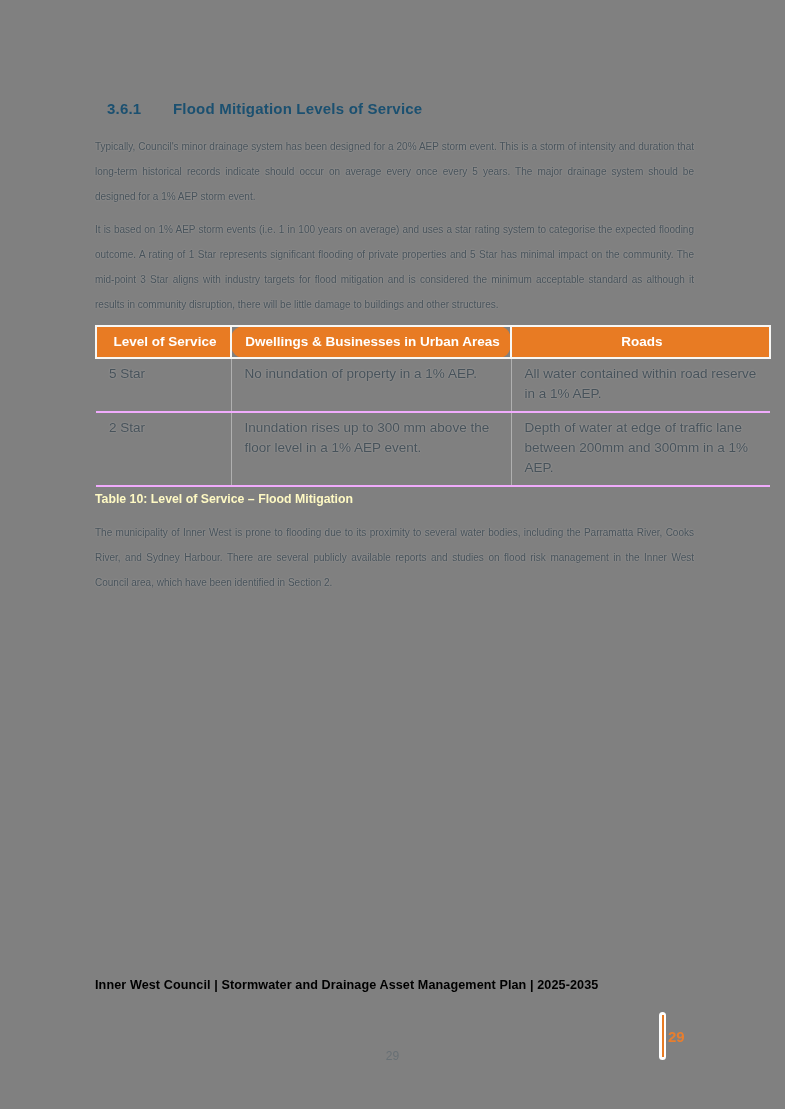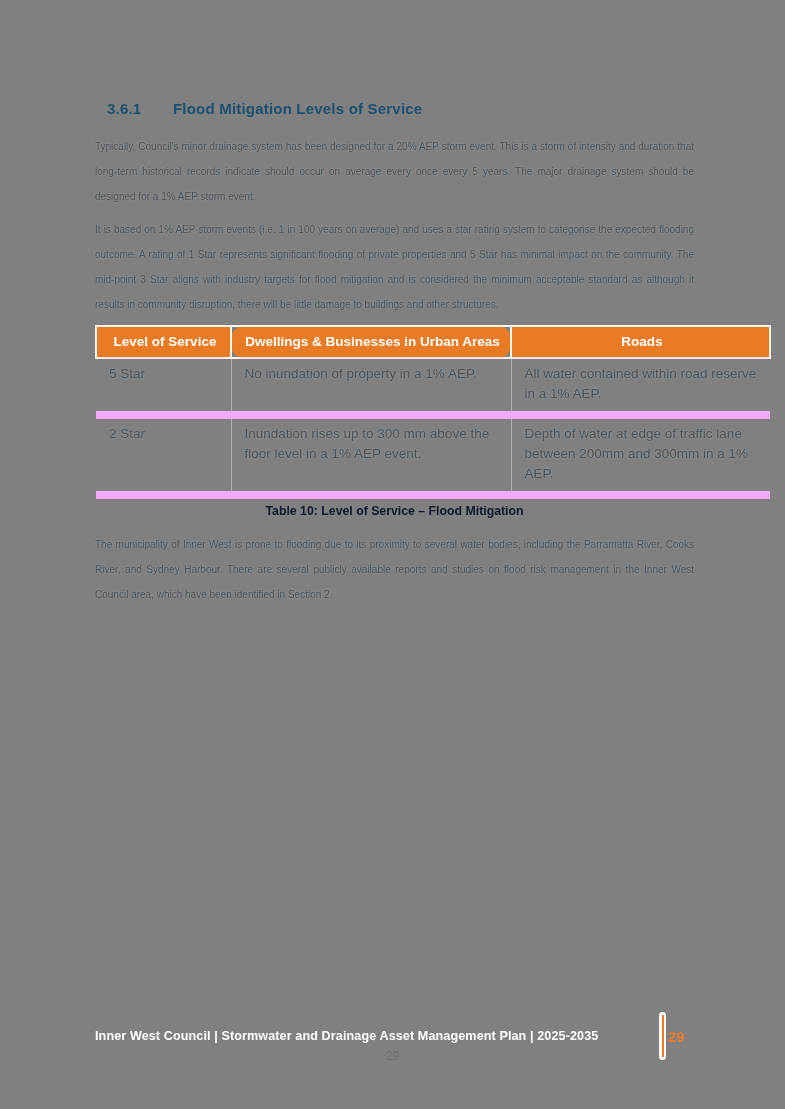--- a/index.html
+++ b/index.html
@@ -40,34 +40,34 @@
     border:2px solid #F7F7F5;
   }
   .col-level { width:110px; }
   .col-dwellings { width:255px;border-radius:13px; }
   .col-roads { width:234px; }
   .los-table td {
     font-size:13.5px; line-height:20px;
     color:#47525A;
     text-align:left; vertical-align:top;
     padding:5px 10px 7px 13px;
-    border-bottom:8px solid #f0abfc;
+    border-bottom:2px solid #f0abfc;
     text-shadow:0 0 2px rgba(255,255,255,0.28);
   }
   .los-table td + td { border-left:1px solid rgba(255,255,255,0.38); }
   .table-caption {
     width:599px;
     margin:5px 0 14px 0;
-    text-align:center;
-    color:#0f172a;
+    text-align:left;
+    color:#fef9c3;
     font-size:12.3px; font-weight:bold;
   }
   .footer-left {
-    position:absolute; left:95px; top:1029px;
-    color:#ffffff; font-size:12.6px; font-weight:bold;
+    position:absolute; left:95px; top:978px;
+    color:#000000; font-size:12.6px; font-weight:bold;
     letter-spacing:0.1px;
   }
   .footer-badge {
     position:absolute; left:659px; top:1012px; height:48px;
     display:flex; align-items:center;
   }
   .badge-bar {
     width:7px; height:48px;
     background:#FFFFFF; border-radius:4px;
     position:relative;

